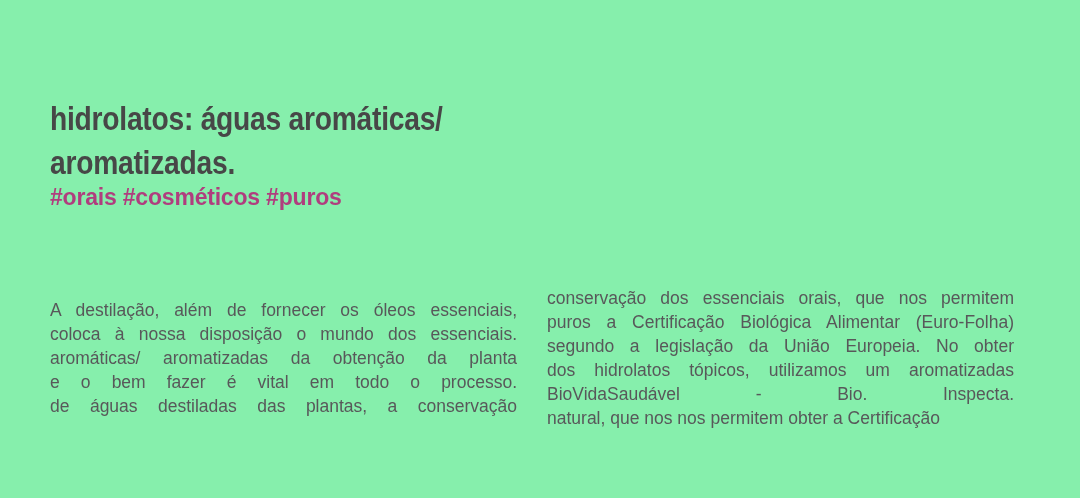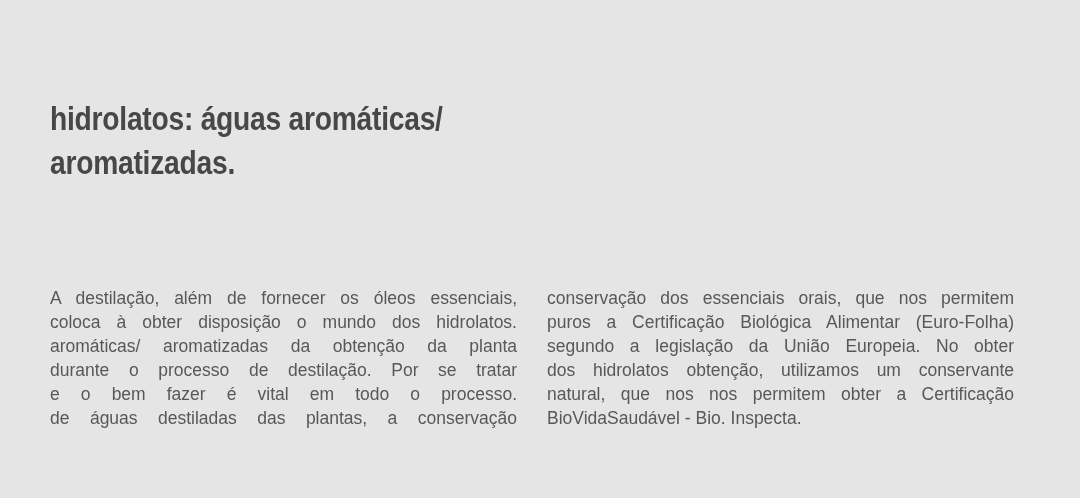--- a/index.html
+++ b/index.html
@@ -1,21 +1,21 @@
 <!DOCTYPE html>
 <html><head>
 <meta charset="utf-8">
 <style>
   * { margin: 0; padding: 0; box-sizing: border-box; }
   html, body { background: #ffffff; }
   .page {
     position: relative;
     width: 1080px;
     height: 498px;
-    background: #e5e5e5;
+    background: #86efac;
     overflow: hidden;
     font-family: "Liberation Sans", sans-serif;
   }
   .title {
     position: absolute;
     left: 50px;
     top: 96px;
     font-size: 34px;
     font-weight: 700;
     line-height: 44px;
@@ -60,33 +60,33 @@
 </head>
 <body>
 
 <div class="page">
 
   <h1 class="title">
     <span class="title-line">hidrolatos: águas aromáticas/</span>
     <span class="title-line">aromatizadas.</span>
   </h1>
 
+  <div class="hashtags">#orais #cosméticos #puros</div>
 
   <div class="columns">
     <div class="col col-left">
         <div class="line">A destilação, além de fornecer os óleos essenciais,</div>
-        <div class="line">coloca à obter disposição o mundo dos hidrolatos.</div>
+        <div class="line">coloca à nossa disposição o mundo dos essenciais.</div>
         <div class="line">aromáticas/ aromatizadas da obtenção da planta</div>
-        <div class="line">durante o processo de destilação. Por se tratar</div>
         <div class="line">e o bem fazer é vital em todo o processo.</div>
         <div class="line">de águas destiladas das plantas, a conservação</div>
       </div>
     <div class="col col-right">
         <div class="line">conservação dos essenciais orais, que nos permitem</div>
         <div class="line">puros a Certificação Biológica Alimentar (Euro-Folha)</div>
         <div class="line">segundo a legislação da União Europeia. No obter</div>
-        <div class="line">dos hidrolatos obtenção, utilizamos um conservante</div>
+        <div class="line">dos hidrolatos tópicos, utilizamos um aromatizadas</div>
+        <div class="line">BioVidaSaudável - Bio. Inspecta.</div>
         <div class="line">natural, que nos nos permitem obter a Certificação</div>
-        <div class="line">BioVidaSaudável - Bio. Inspecta.</div>
       </div>
   </div>
 
 </div>
 
 </body></html>

